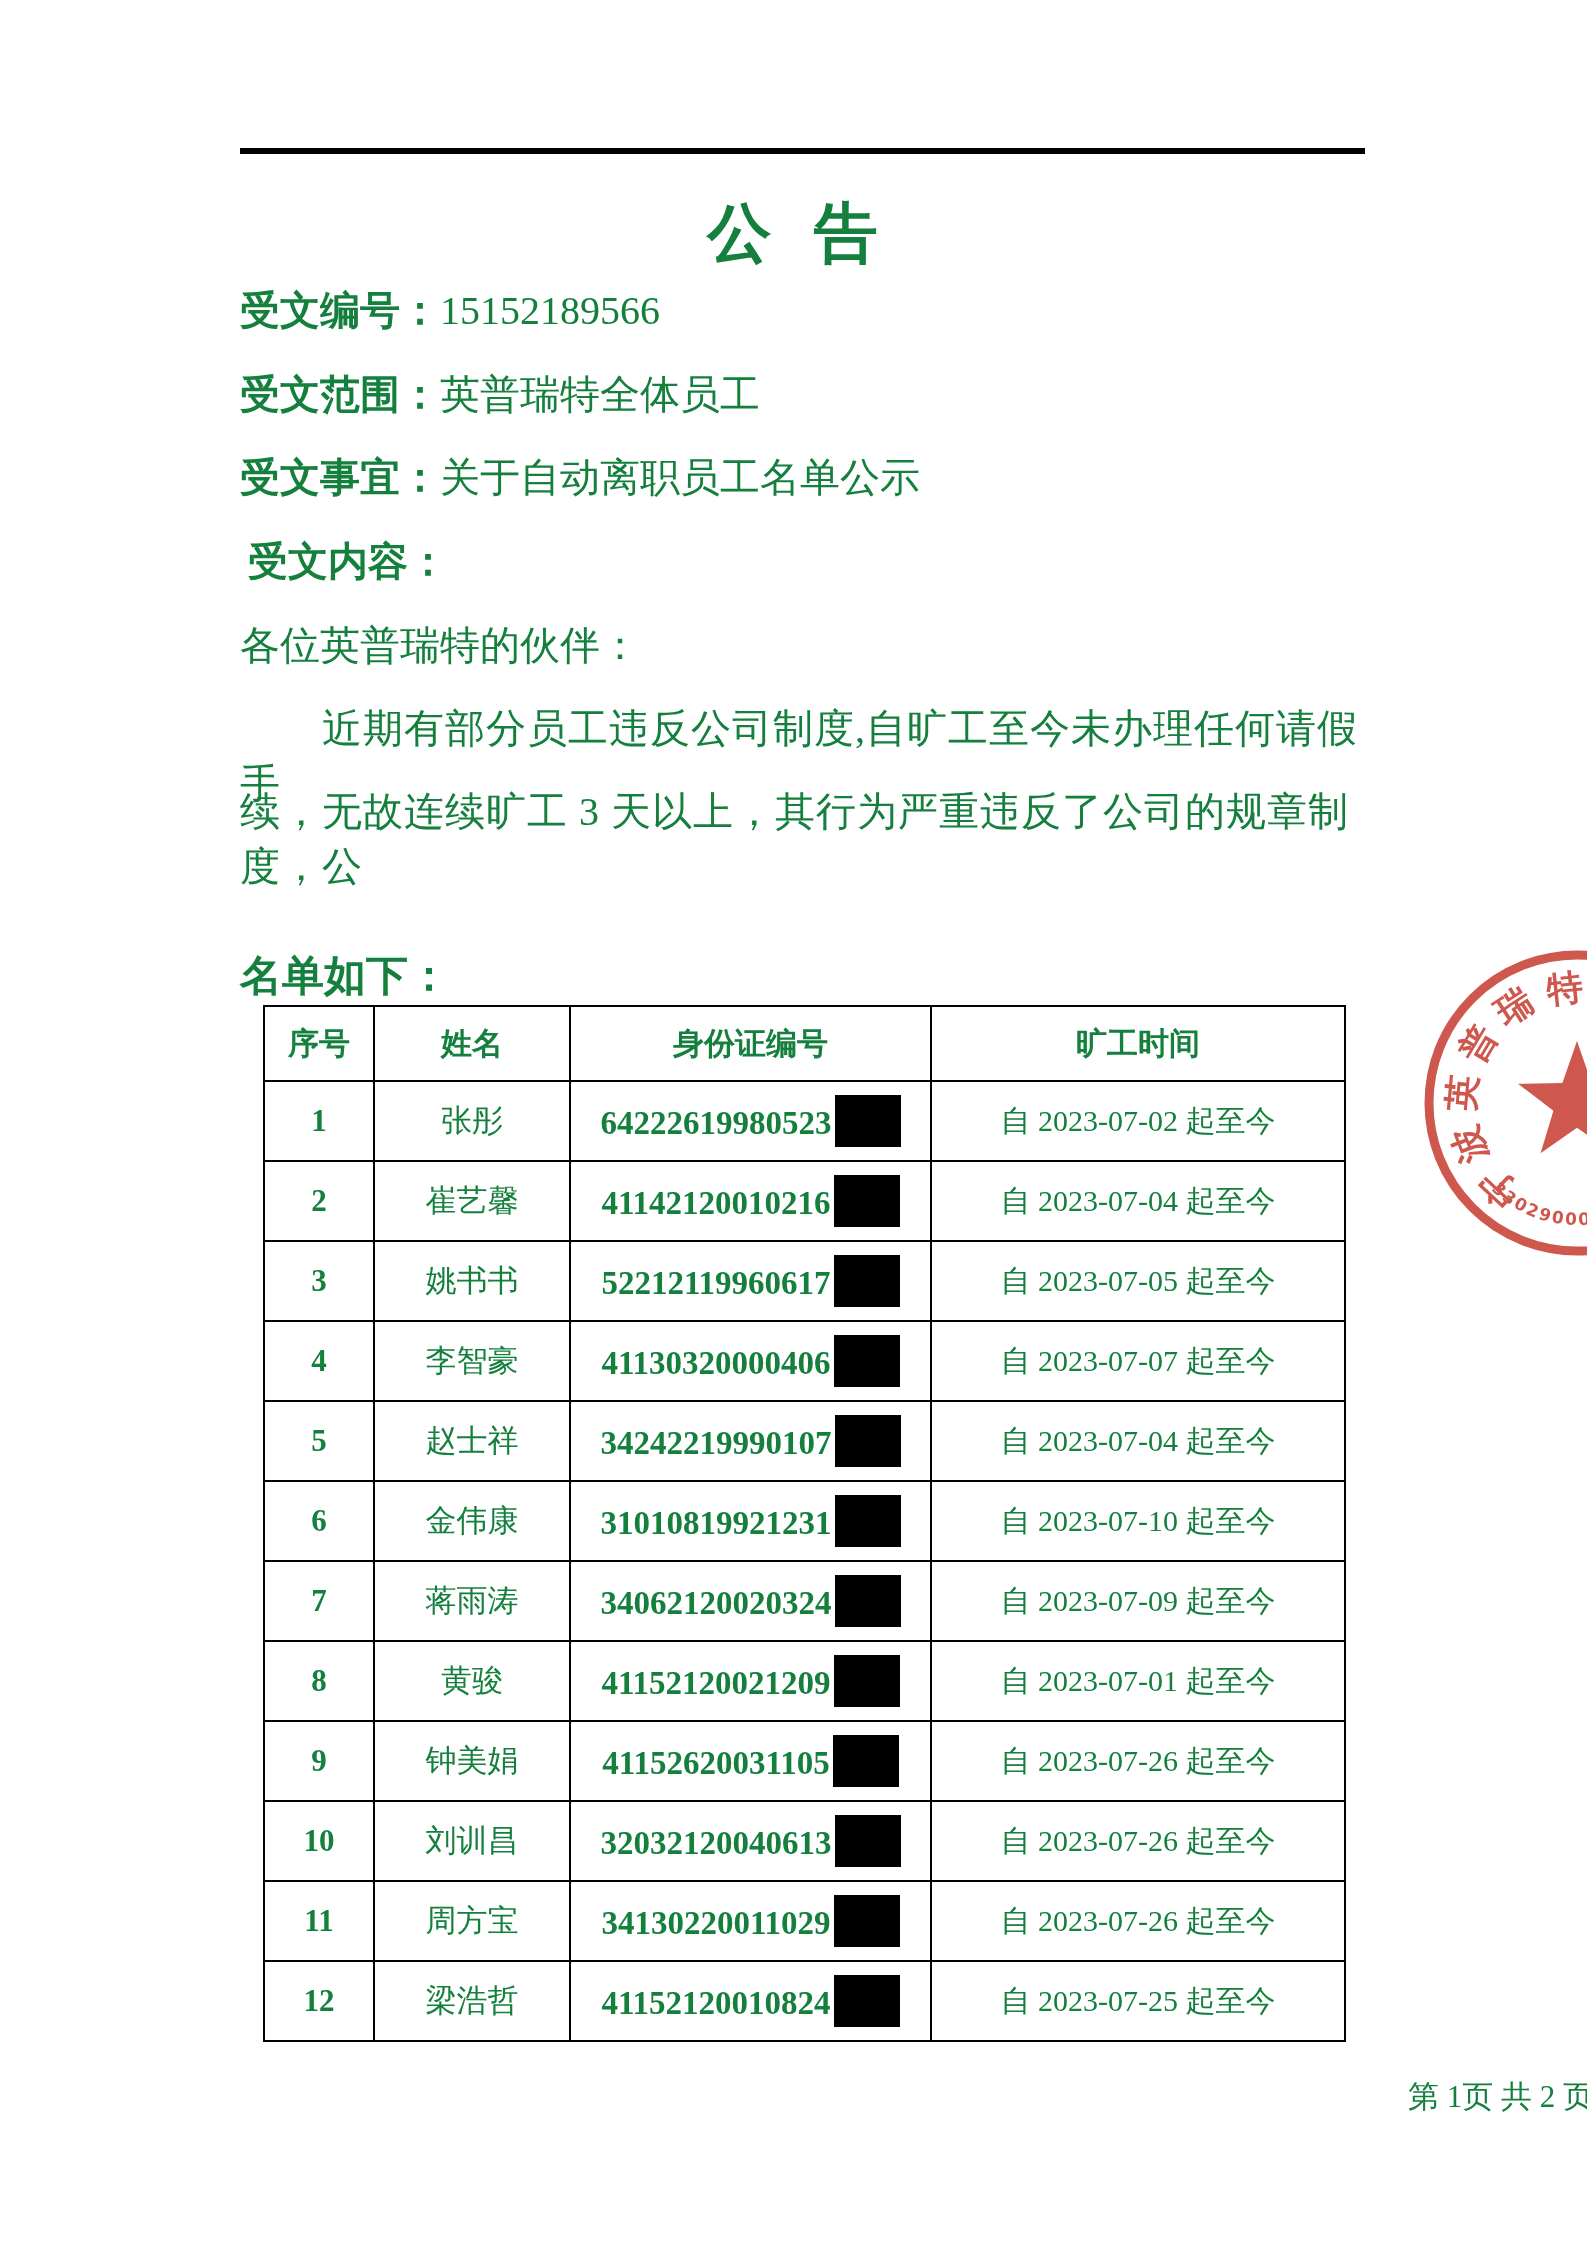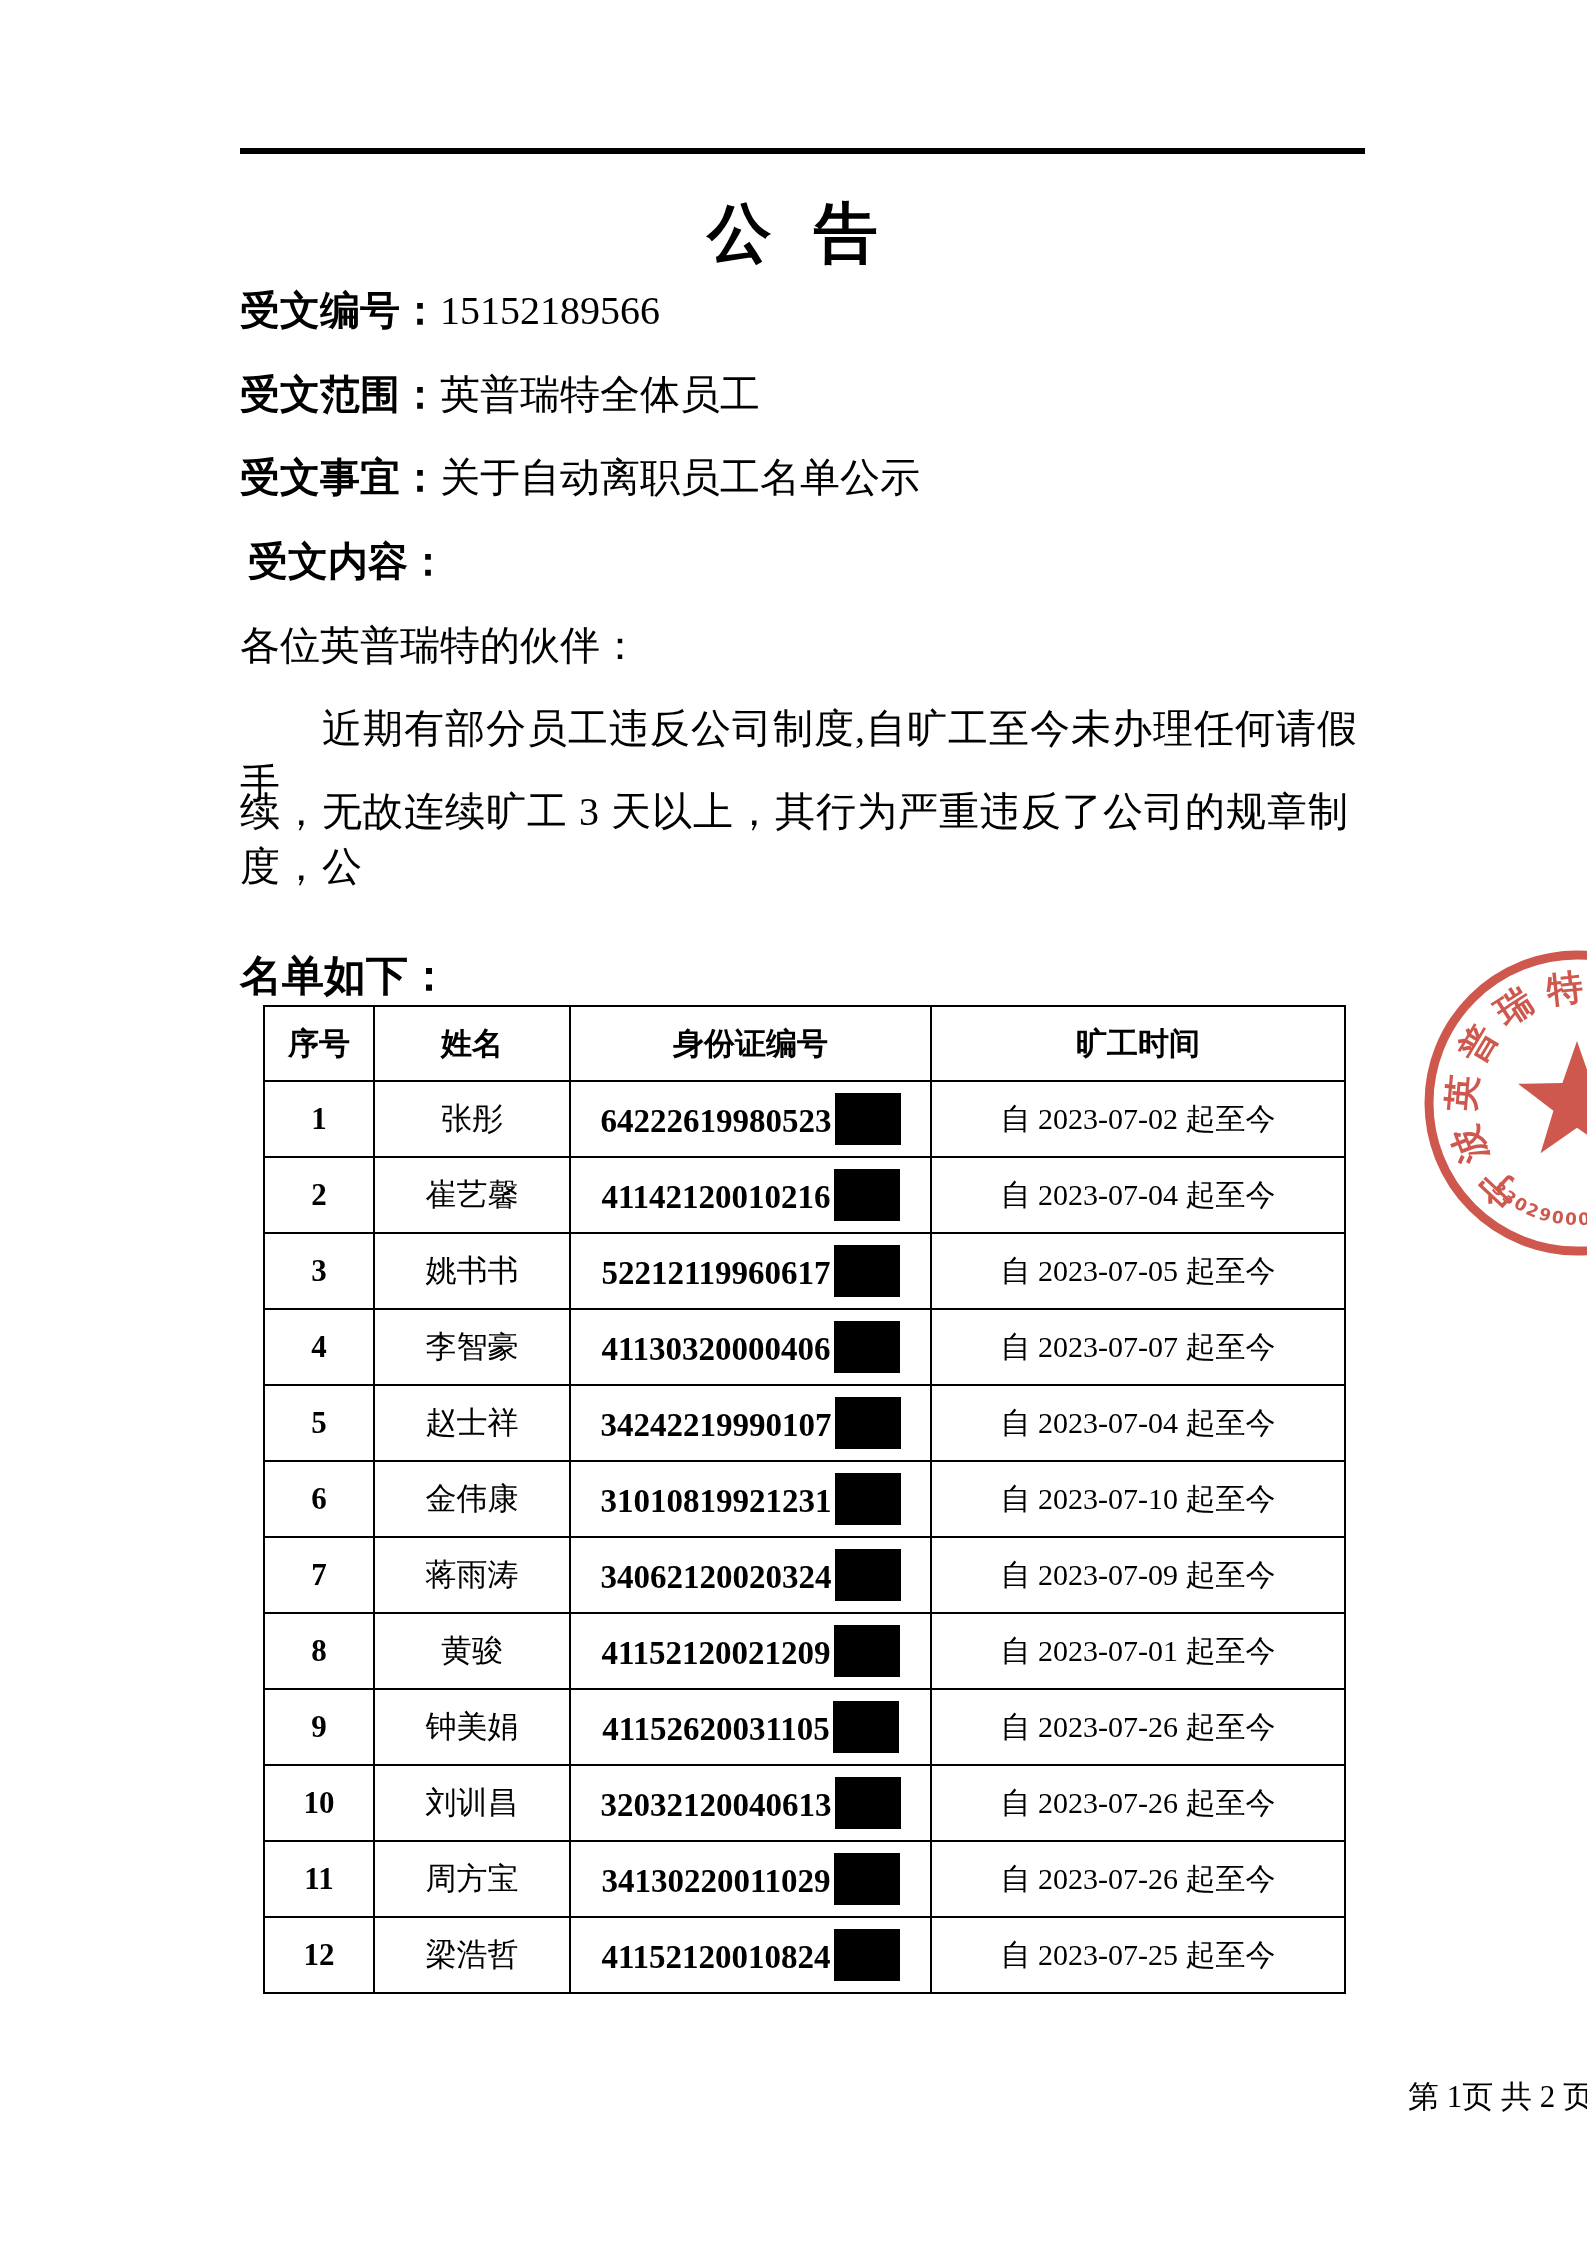--- a/index.html
+++ b/index.html
@@ -2,21 +2,21 @@
 <html><head>
 <meta charset="utf-8">
 <style>
   html,body{margin:0;padding:0;background:#ffffff;}
   .page{
     position:relative;
     width:1587px;height:2245px;
     background:#ffffff;
     overflow:hidden;
     font-family:"Liberation Serif","DejaVu Serif",serif;
-    color:#000000;
+    color:#15803d;
   }
   .top-rule{
     position:absolute;left:240px;top:148px;width:1125px;height:6px;
     background:#000;
   }
   .doc-title{
     position:absolute;left:0;top:190px;width:100%;
     text-align:center;
     font-size:64px;font-weight:bold;
     word-spacing:0.35em;
@@ -43,21 +43,21 @@
   }
   table.roster{
     position:absolute;left:263px;top:1005px;
     width:1081px;
     border-collapse:collapse;
     table-layout:fixed;
   }
   table.roster th,table.roster td{
     border:2px solid #000;
     text-align:center;vertical-align:middle;
-    padding:7px;
+    padding:13px;
     overflow:hidden;
     margin-left:44px;
   }
   table.roster thead tr{height:75px;}
   table.roster tbody tr{height:76px;}
   col.c-no{width:110px;}
   col.c-name{width:196px;}
   col.c-id{width:361px;}
   col.c-date{width:414px;}
   th.hcell{font-size:31px;font-weight:bold;}

